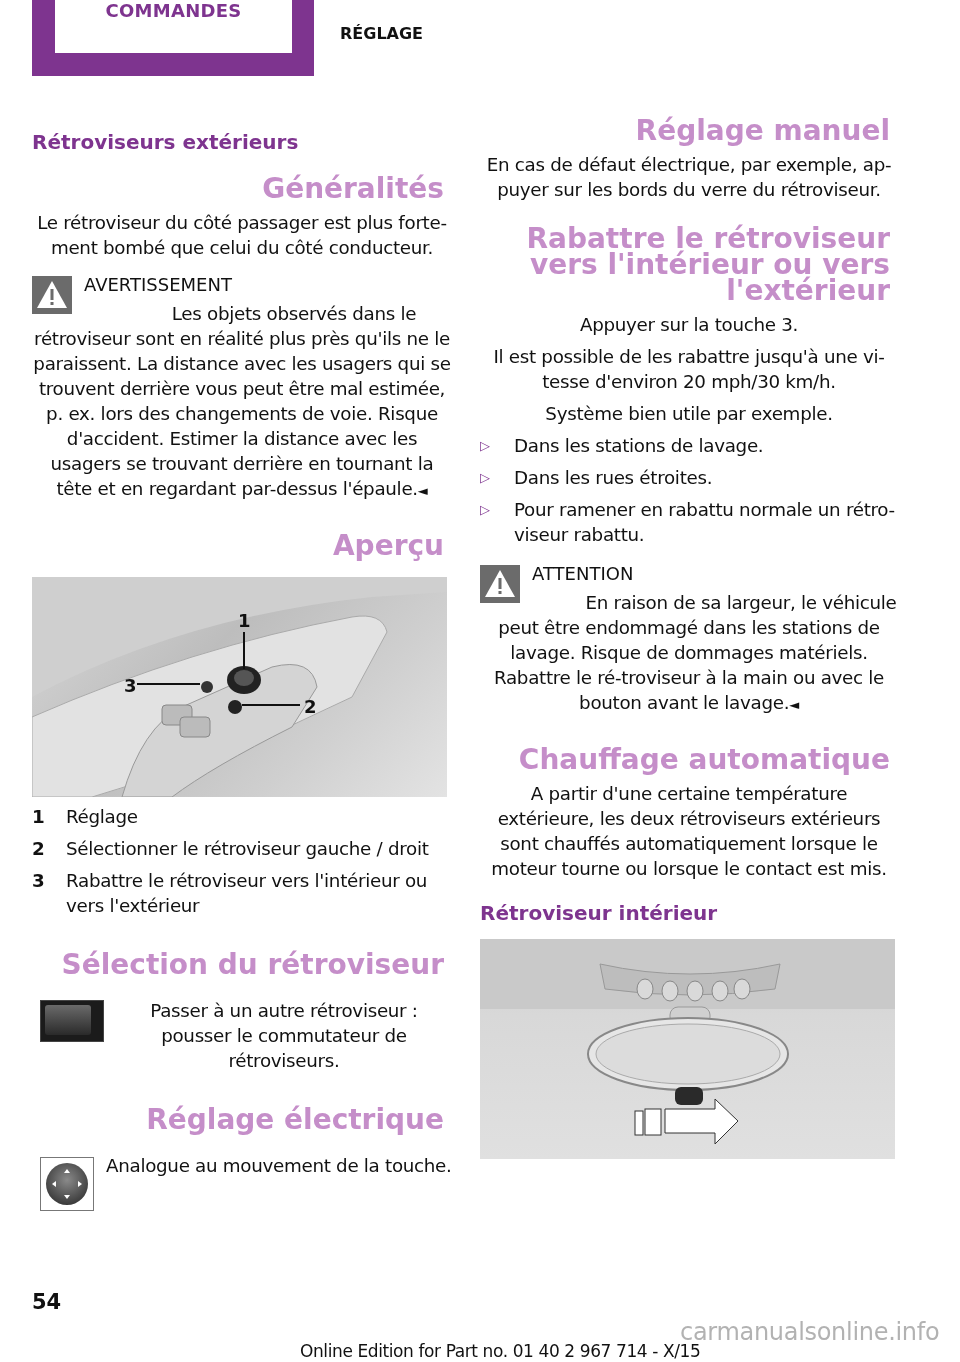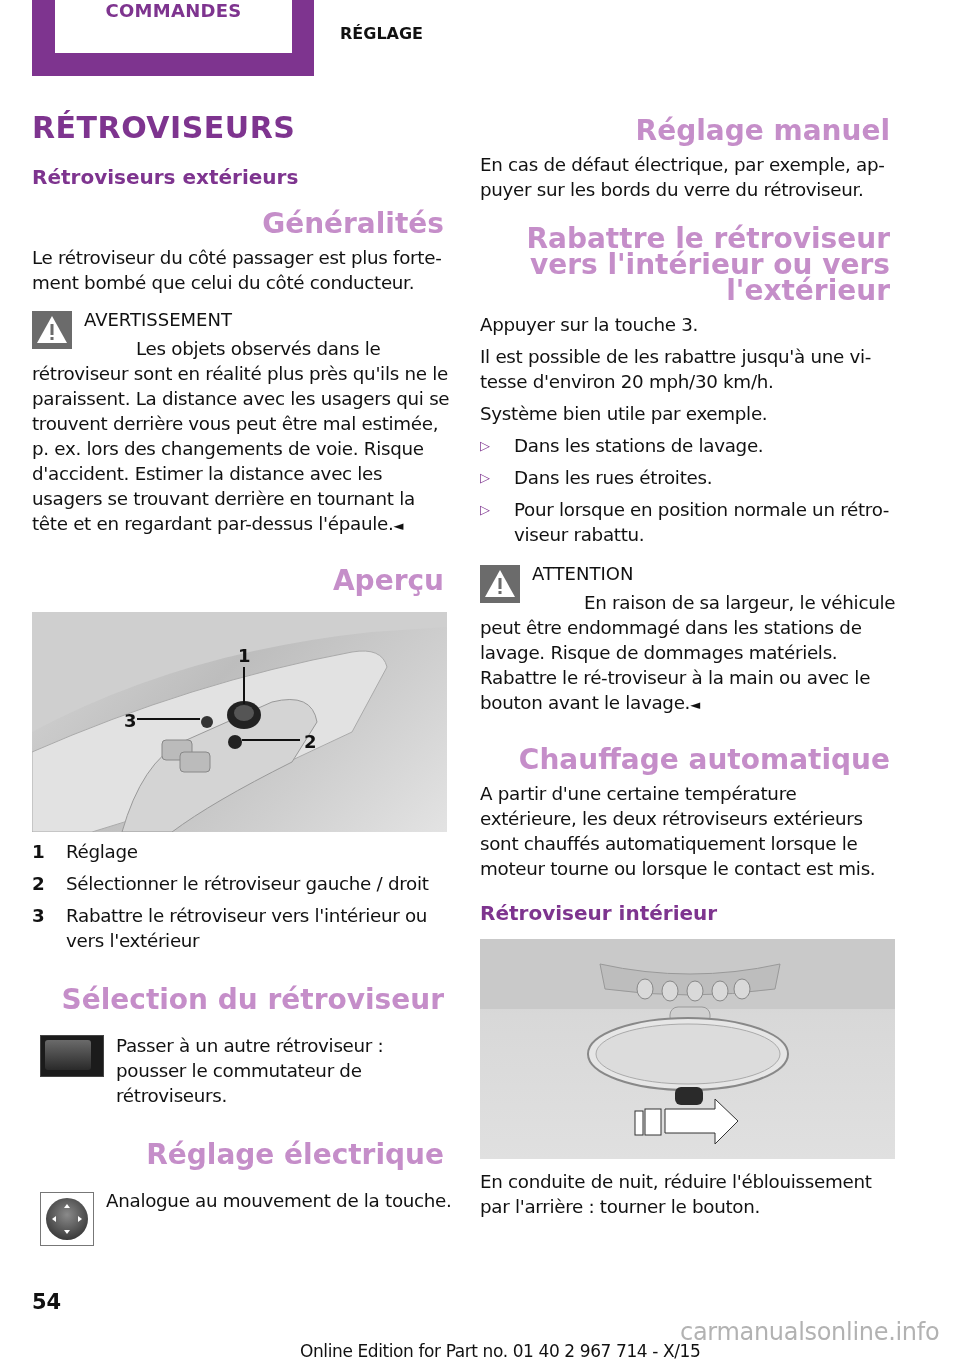--- a/index.html
+++ b/index.html
@@ -11,21 +11,21 @@
   .tab-inner { left:55px; top:0; width:237px; height:53px; background:#fff;
     display:flex; align-items:flex-start; justify-content:center; }
   .tab-label { color:#7e348f; font-weight:bold; font-size:18px; letter-spacing:0.3px; }
   .tab-second { left:340px; top:24px; font-weight:bold; font-size:16px; color:#111; }
   .col { position:absolute; width:420px; }
   .left { left:32px; top:110px; }
   .right { left:480px; top:110px; }
   h1 { margin:0; font-size:30px; font-weight:bold; color:#7e348f; letter-spacing:0.5px; }
   h2 { margin:0; font-size:20px; font-weight:bold; color:#7e348f; }
   h3 { margin:8px; font-size:28px; font-weight:bold; color:#c58ec9; line-height:26px;text-align:right; }
-  p { margin:0; font-size:18.3px; line-height:25px; letter-spacing:-0.3px; }
+  p { margin:0; font-size:18.3px; line-height:25px; letter-spacing:-0.3px;text-align:center; }
   .warn { position:relative; }
   .warn-icon { float:left; width:40px; height:38px; background:#6b6b6b; margin:4px 12px 0 0;
     display:flex; align-items:center; justify-content:center; }
   .warn-title { font-size:18px; line-height:25px; }
   .endmark { font-size:13px; }
   .photo { width:415px; height:220px; background:linear-gradient(135deg,#d9d9d9 0%,#bdbdbd 40%,#cfcfcf 70%,#e3e3e3 100%); position:relative; overflow:hidden; }
   .legend-row { display:flex; font-size:18.3px; line-height:25px; margin-top:7px; letter-spacing:-0.3px; }
   .legend-num { width:34px; font-weight:bold; flex:none; }
   .bullet-row { display:flex; font-size:18.3px; line-height:25px; margin-top:7px; letter-spacing:-0.3px; }
   .bullet-mark { width:34px; color:#7e348f; font-size:13px; flex:none; line-height:25px; }
@@ -41,21 +41,20 @@
 </head>
 <body>
 
 <div class="abs tab-active"></div>
 <div class="abs tab-inner">
   <span class="tab-label">COMMANDES</span>
 </div>
 <div class="abs tab-second">RÉGLAGE</div>
 
 <div class="col left">
-  <h1>RÉTROVISEURS</h1>
   <h2 style="margin-top:20px">Rétroviseurs extérieurs</h2>
 
   <h3 style="margin-top:22px">Généralités</h3>
   <p>Le rétroviseur du côté passager est plus forte-ment bombé que celui du côté conducteur.</p>
 
   <div class="warn" style="margin-top:12px">
     <div class="warn-icon">
       <svg width="34" height="32" viewBox="0 0 34 32">
           <polygon points="17,2 32,29 2,29" fill="#fff"></polygon>
           <rect x="15.5" y="10" width="3" height="11" fill="#6b6b6b"></rect>
@@ -141,21 +140,21 @@
   <div class="bullet-row">
       <span class="bullet-mark">▷</span>
       <span>Dans les stations de lavage.</span>
     </div>
   <div class="bullet-row">
       <span class="bullet-mark">▷</span>
       <span>Dans les rues étroites.</span>
     </div>
   <div class="bullet-row">
       <span class="bullet-mark">▷</span>
-      <span>Pour lorsque en position normale un rétro-viseur rabattu.</span>
+      <span>Pour ramener en rabattu normale un rétro-viseur rabattu.</span>
     </div>
 
   <div class="warn" style="margin-top:14px">
     <div class="warn-icon">
       <svg width="34" height="32" viewBox="0 0 34 32">
           <polygon points="17,2 32,29 2,29" fill="#fff"></polygon>
           <rect x="15.5" y="10" width="3" height="11" fill="#6b6b6b"></rect>
           <rect x="15.5" y="23" width="3" height="3" fill="#6b6b6b"></rect>
         </svg>
     </div>
@@ -182,18 +181,17 @@
       <rect x="190" y="68" width="40" height="18" rx="8" fill="#d0d0d0" stroke="#999"></rect>
       <ellipse cx="208" cy="115" rx="100" ry="36" fill="#e6e6e6" stroke="#888" stroke-width="2"></ellipse>
       <ellipse cx="208" cy="115" rx="92" ry="30" fill="#dcdcdc" stroke="#aaa"></ellipse>
       <rect x="195" y="148" width="28" height="18" rx="6" fill="#2a2a2a"></rect>
       <path d="M185,170 L235,170 L235,160 L258,182 L235,205 L235,194 L185,194 Z" fill="#fff" stroke="#333"></path>
       <rect x="165" y="170" width="16" height="26" fill="#fff" stroke="#333"></rect>
       <rect x="155" y="172" width="8" height="24" fill="#fff" stroke="#333"></rect>
     </svg>
   </div>
 
-  <p style="margin-top:10px">En conduite de nuit, réduire l'éblouissement par l'arrière : tourner le bouton.</p>
 </div>
 
 <div class="abs footer-page">54</div>
 <div class="abs footer-text">Online Edition for Part no. 01 40 2 967 714 - X/15</div>
 <div class="abs footer-wm">carmanualsonline.info</div>
 
 </body></html>

